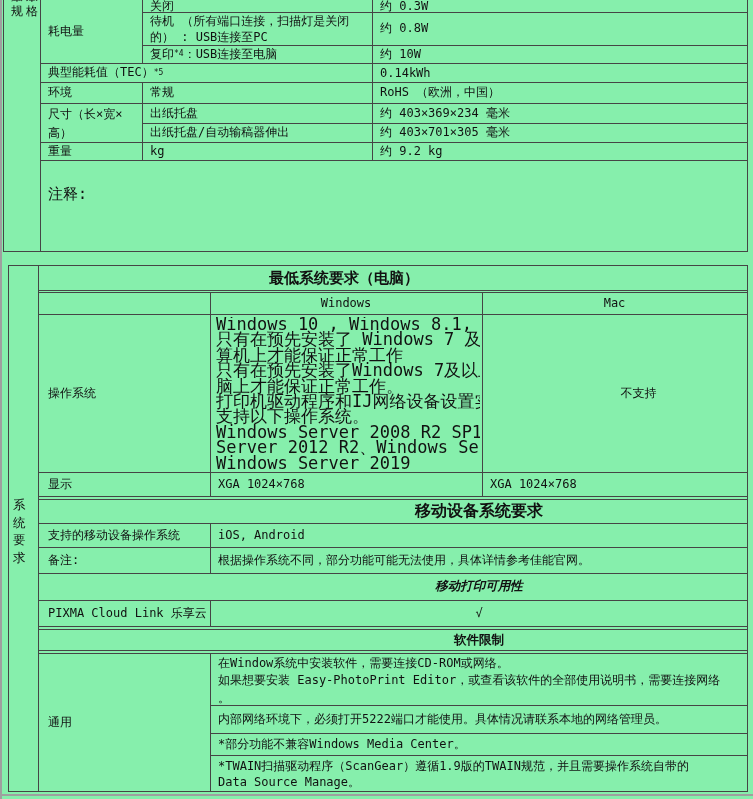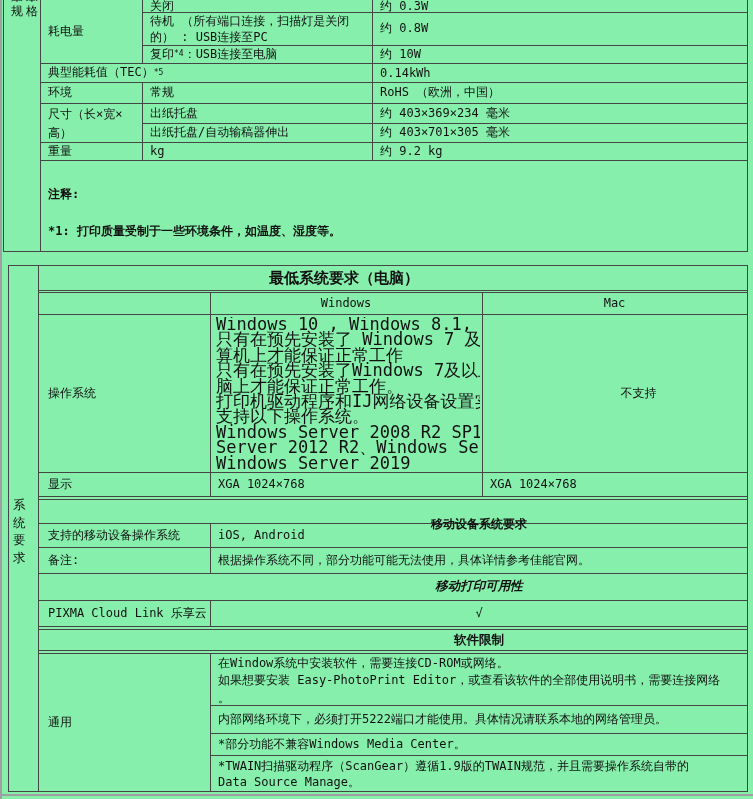--- a/index.html
+++ b/index.html
@@ -7,21 +7,21 @@
         font-family:"DejaVu Sans Mono",monospace;color:#111;}
   .vl{position:absolute;width:1px;background:#454545;}
   .hl{position:absolute;height:1px;background:#454545;}
   .gray{background:#9f9f9f;}
   .cell{position:absolute;display:flex;align-items:center;padding-left:4px;
         box-sizing:border-box;font-size:12px;white-space:pre;overflow:hidden;}
   .ctr{justify-content:center;padding-left:0;}
   .blk{position:absolute;box-sizing:border-box;font-size:12px;white-space:pre;
        overflow:hidden;padding-left:4px;}
   .bold{font-weight:bold;}
-  .notes{font-size:12px;line-height:12.4px;font-weight:bold;}
+  .notes{font-size:15px;line-height:12.4px;}
   sup{font-size:8px;line-height:0;}
   .vtext{position:absolute;font-size:12.5px;line-height:17.5px;word-break:break-all;
          white-space:normal;overflow:hidden;}
 </style>
 </head>
 <body>
 
 <div id="page">
 
   <div class="vl gray" style="left:0;top:0;height:799px;width:2px;"></div>
@@ -75,21 +75,20 @@
     <div class="cell" style="left:376px;top:103px;width:368px;height:20px;">约 403×369×234 毫米</div>
     <div class="cell" style="left:146px;top:123px;width:222px;height:19px;">出纸托盘/自动输稿器伸出</div>
     <div class="cell" style="left:376px;top:123px;width:368px;height:19px;">约 403×701×305 毫米</div>
 
     <div class="cell" style="left:44px;top:142px;width:96px;height:18px;">重量</div>
     <div class="cell" style="left:146px;top:142px;width:222px;height:18px;">kg</div>
     <div class="cell" style="left:376px;top:142px;width:368px;height:18px;">约 9.2 kg</div>
 
     <div class="blk notes" style="left:44px;top:163px;width:700px;height:88px;">
       <div>注释:</div>
-      <div>*1: 打印质量受制于一些环境条件，如温度、湿度等。</div>
       
       
       
       
     </div>
   </div>
 
   <div>
 
     <div class="vl" style="left:8px;top:265px;height:527px;"></div>
@@ -137,21 +136,21 @@
 支持以下操作系统。
 Windows Server 2008 R2 SP1、Windows
 Server 2012 R2、Windows Server 2016、
 Windows Server 2019</div>
     <div class="cell ctr" style="left:482px;top:314px;width:265px;height:158px;margin-left:24px;">不支持</div>
 
     <div class="cell" style="left:44px;top:472px;width:160px;height:24px;">显示</div>
     <div class="cell" style="left:214px;top:472px;width:264px;height:24px;">XGA 1024×768</div>
     <div class="cell" style="left:486px;top:472px;width:258px;height:24px;">XGA 1024×768</div>
 
-    <div class="cell ctr bold" style="left:210px;top:500px;width:538px;height:23px;font-size:12px;margin-top:13px;">移动设备系统要求</div>
+    <div class="cell ctr bold" style="left:210px;top:500px;width:538px;height:23px;font-size:16px;">移动设备系统要求</div>
     <div class="cell" style="left:44px;top:523px;width:162px;height:24px;">支持的移动设备操作系统</div>
     <div class="cell" style="left:214px;top:523px;width:530px;height:24px;">iOS, Android</div>
     <div class="cell" style="left:44px;top:547px;width:162px;height:26px;">备注:</div>
     <div class="cell" style="left:214px;top:547px;width:530px;height:26px;">根据操作系统不同，部分功能可能无法使用，具体详情参考佳能官网。</div>
 
     <div class="cell ctr bold" style="left:210px;top:573px;width:538px;height:27px;font-size:12.5px;font-style:italic;">移动打印可用性</div>
     <div class="cell" style="left:44px;top:600px;width:162px;height:26px;">PIXMA Cloud Link 乐享云</div>
     <div class="cell ctr" style="left:210px;top:600px;width:538px;height:26px;">√</div>
 
     <div class="cell ctr bold" style="left:210px;top:630px;width:538px;height:20px;font-size:12.5px;">软件限制</div>

